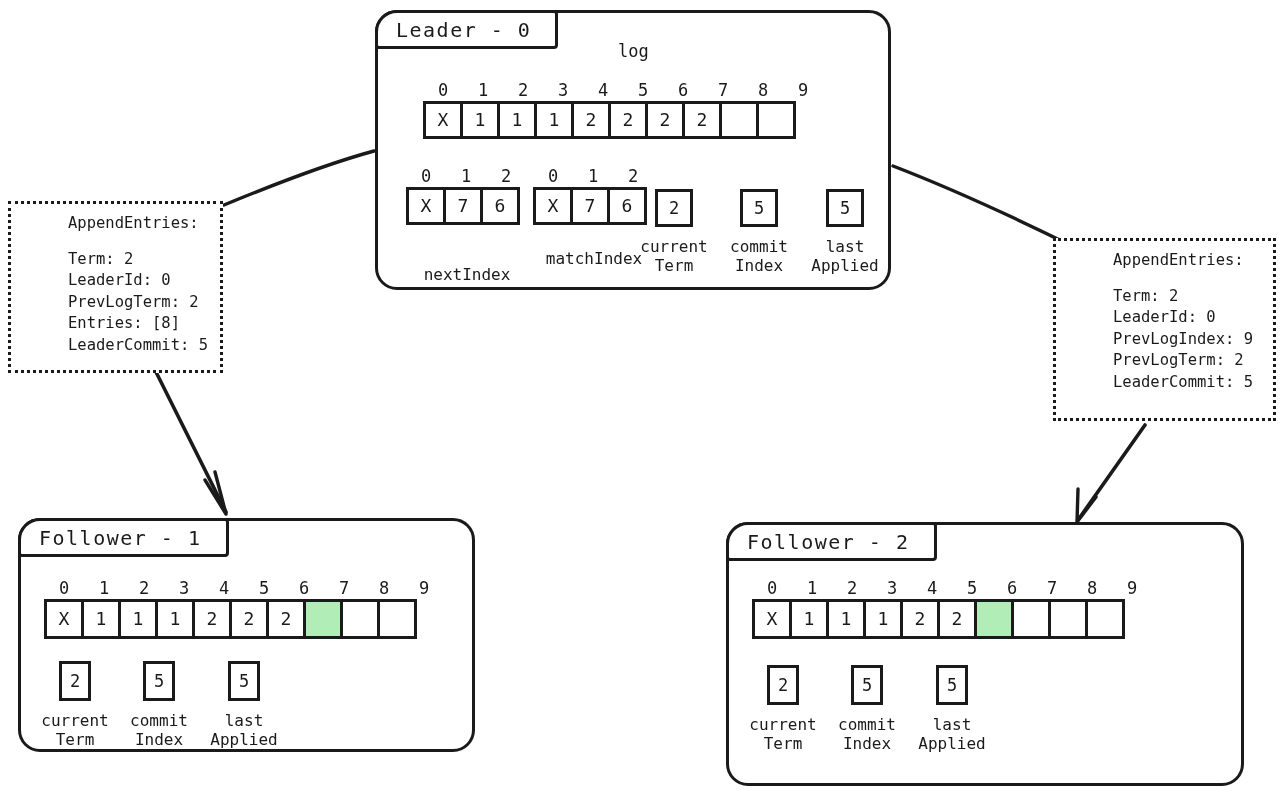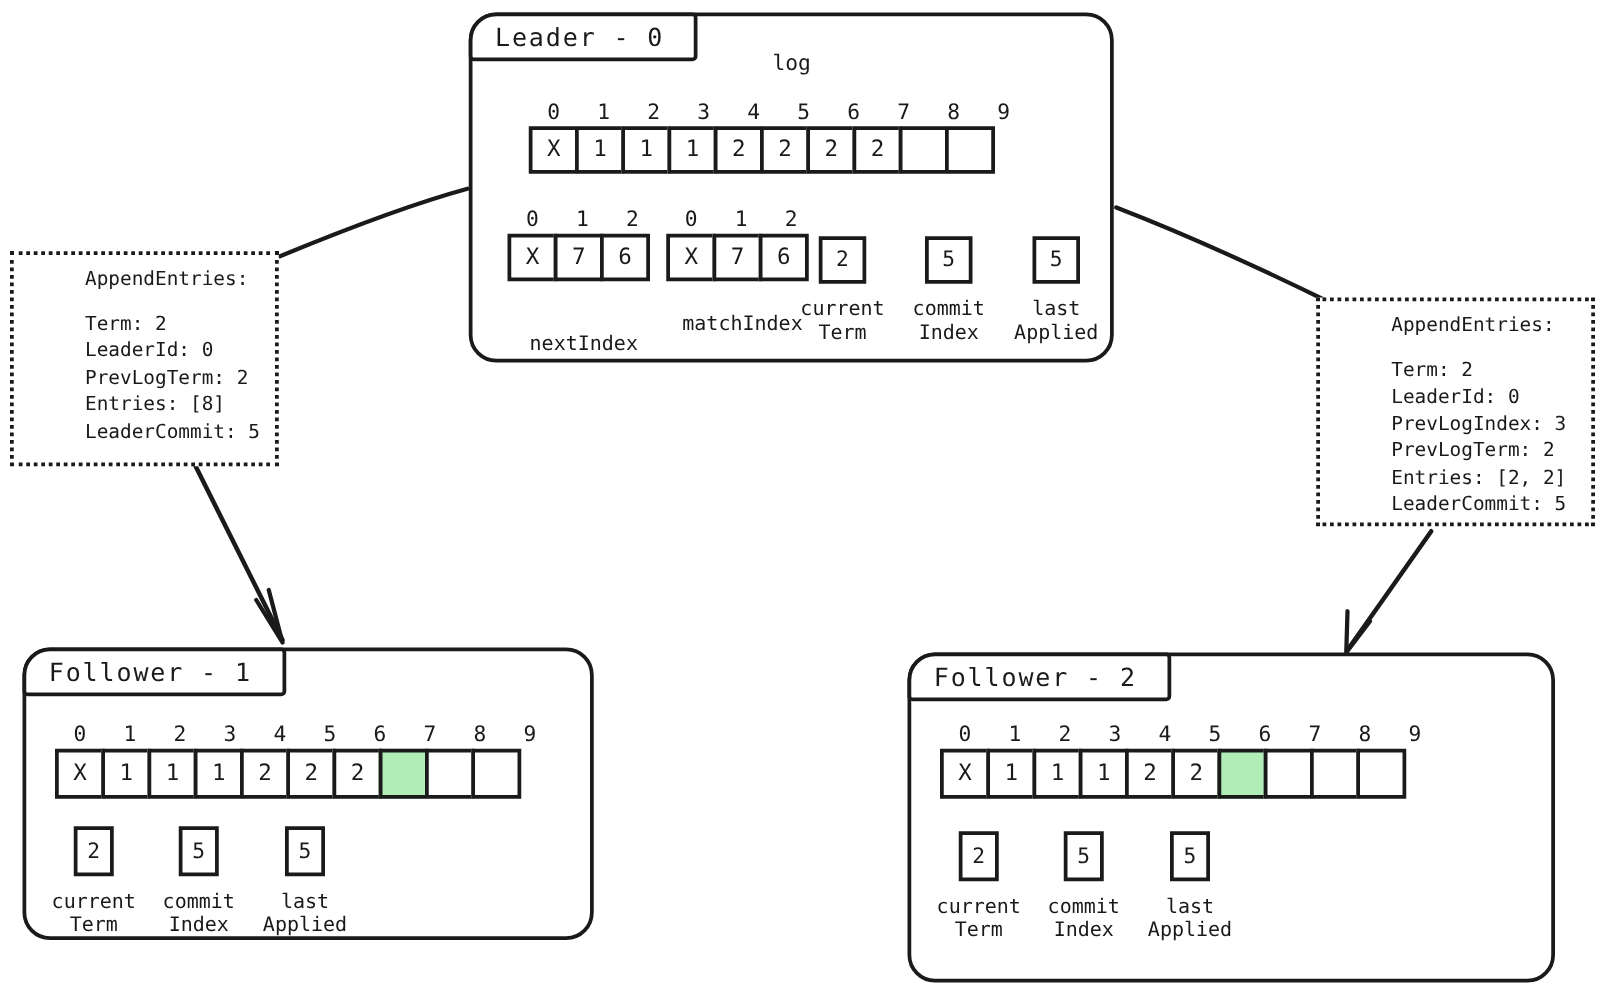--- a/index.html
+++ b/index.html
@@ -225,23 +225,22 @@
       <div>PrevLogTerm: 2</div>
       <div>Entries: [8]</div>
       <div>LeaderCommit: 5</div>
     </div>
 
   <div class="msg" id="msg-1" style="left:1053px; top:238px; width:223px; height:183px;">
       <div>AppendEntries:</div>
       <span class="blank"></span>
       <div>Term: 2</div>
       <div>LeaderId: 0</div>
-      <div>PrevLogIndex: 3</div>
+      <div>PrevLogIndex: 9</div>
       <div>PrevLogTerm: 2</div>
-      <div>Entries: [2, 2]</div>
       <div>LeaderCommit: 5</div>
     </div>
 
   <div class="node" style="left:18px; top:518px; width:457px; height:234px;">
 
     <div class="node-title">Follower - 1</div>
 
     <div class="array-wrap" style="left:23px; top:56px;">
       <div class="array-idx" id="f0-log-idx">
           <span style="width: 40px;">0</span>

